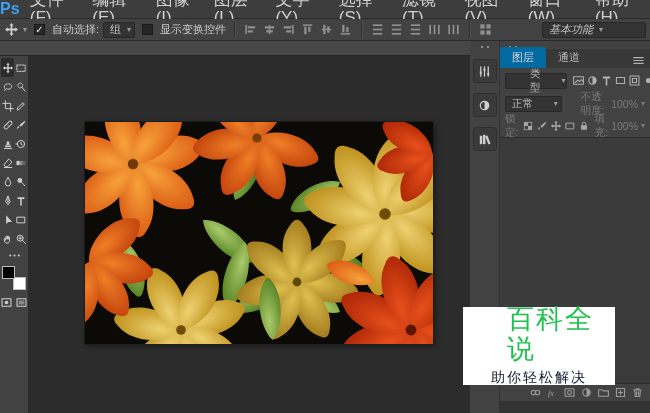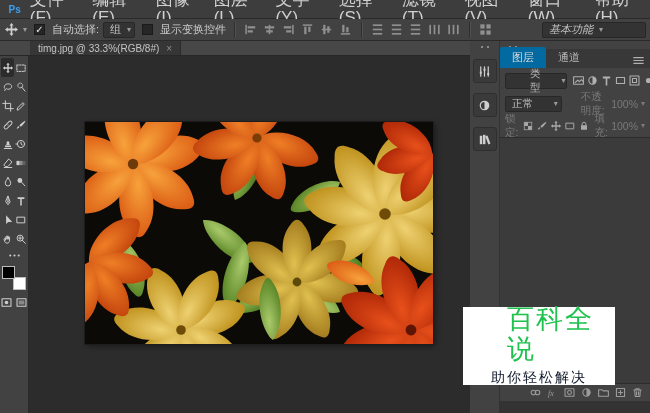--- a/index.html
+++ b/index.html
@@ -3,21 +3,21 @@
 <meta charset="utf-8">
 <style>
   * { margin:0; padding:0; box-sizing:border-box; }
   html,body { width:650px; height:413px; overflow:hidden; background:#252525;
     font-family:"Liberation Sans","DejaVu Sans",sans-serif; }
   .app { position:absolute; inset:0; width:650px; height:413px; background:#2c2c2c; }
 
   
   .menubar { position:absolute; left:0; top:0; width:650px; height:19px;
     background:#3d3d3d; border-bottom:1px solid #2a2a2a; display:flex; align-items:center; }
-  .pslogo { width:26px; text-align:right; color:#3ca1f2; font-weight:bold; font-size:10px; }
+  .pslogo { width:26px; text-align:left; color:#3ca1f2; font-weight:bold; font-size:16px; }
   .menuitem { color:#cfcfcf; font-size:17px; padding:0 9px; line-height:18px; cursor:default; }
 
   
   .optionsbar { position:absolute; left:0; top:19px; width:650px; height:22px;
     background:#424242; border-bottom:1px solid #2a2a2a; display:flex; align-items:center;
     color:#c8c8c8; font-size:11px; gap:4px; padding:0 4px; }
   .opt-sep { width:1px; height:16px; background:#2f2f2f; margin:0 4px; box-shadow:1px 0 0 #505050; }
   .checkbox { width:11px; height:11px; background:#262626; border:1px solid #1a1a1a;
     display:inline-flex; align-items:center; justify-content:center; color:#e8e8e8;
     font-size:10px; line-height:1; margin:0 3px; }
@@ -226,24 +226,20 @@
       </span>
     <span class="dropwell" style="margin-left:auto; width:104px; justify-content:flex-start;font-style:italic;">
       <span>基本功能</span>
       <span class="caret">▾</span>
     </span>
   </div>
 
   <div class="leftcol">
     <div class="tabbar">
       <div class="tabspacer"></div>
-      <div class="doc-tab">
-        <span>timg.jpg @ 33.3%(RGB/8#)</span>
-        <span class="tabclose">×</span>
-      </div>
     </div>
 
     <div class="toolbar">
       <div class="toolgrid">
         <div class="tool active">
             <span class="ic">
               <svg viewBox="0 0 16 16">
                 <path fill="currentColor" d="M8 1l2.2 2.8H8.9v3.1h3.1V5.6L14.9 8l-2.9 2.4V9.1H8.9v3.1h1.3L8 15l-2.2-2.8h1.3V9.1H4v1.3L1.1 8 4 5.6v1.3h3.1V3.8H5.8z"></path>
               </svg>
             </span>

